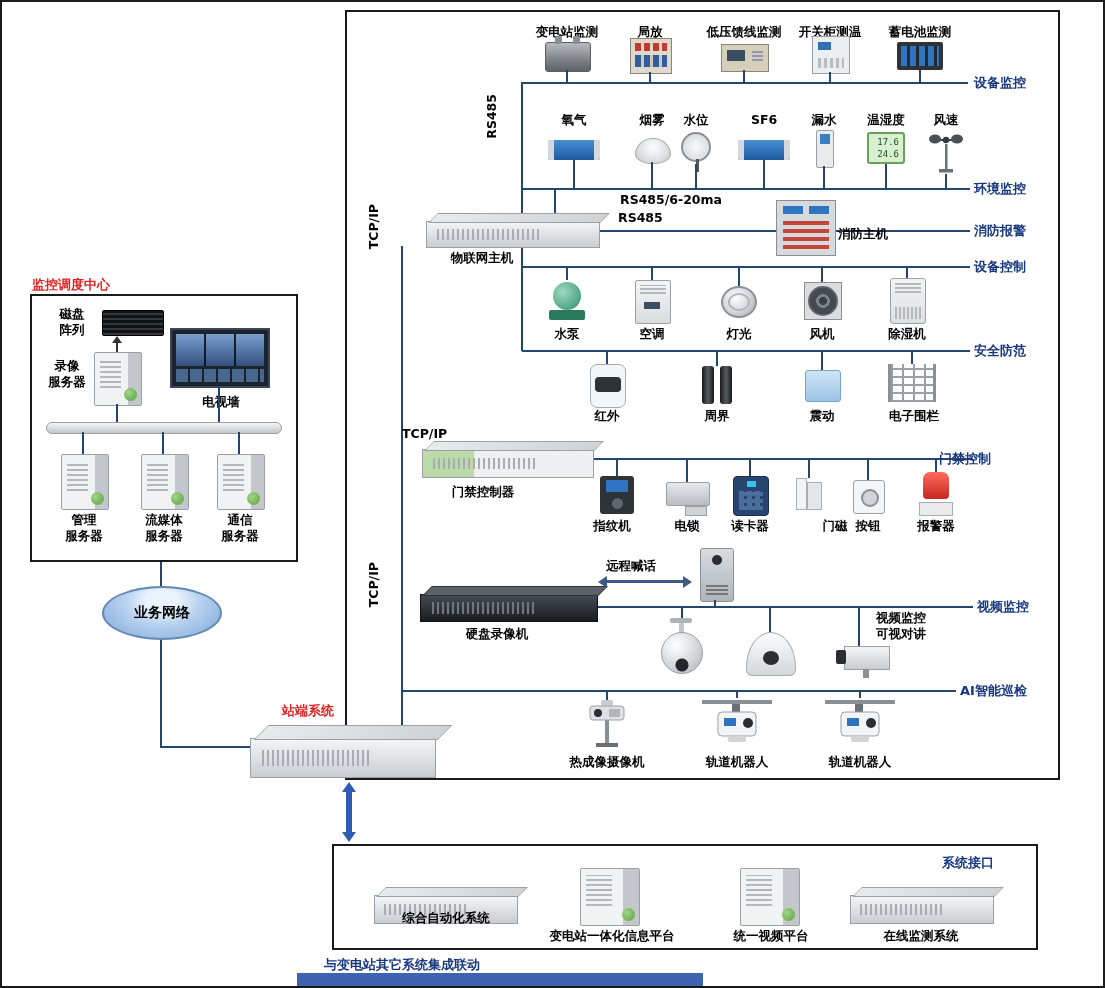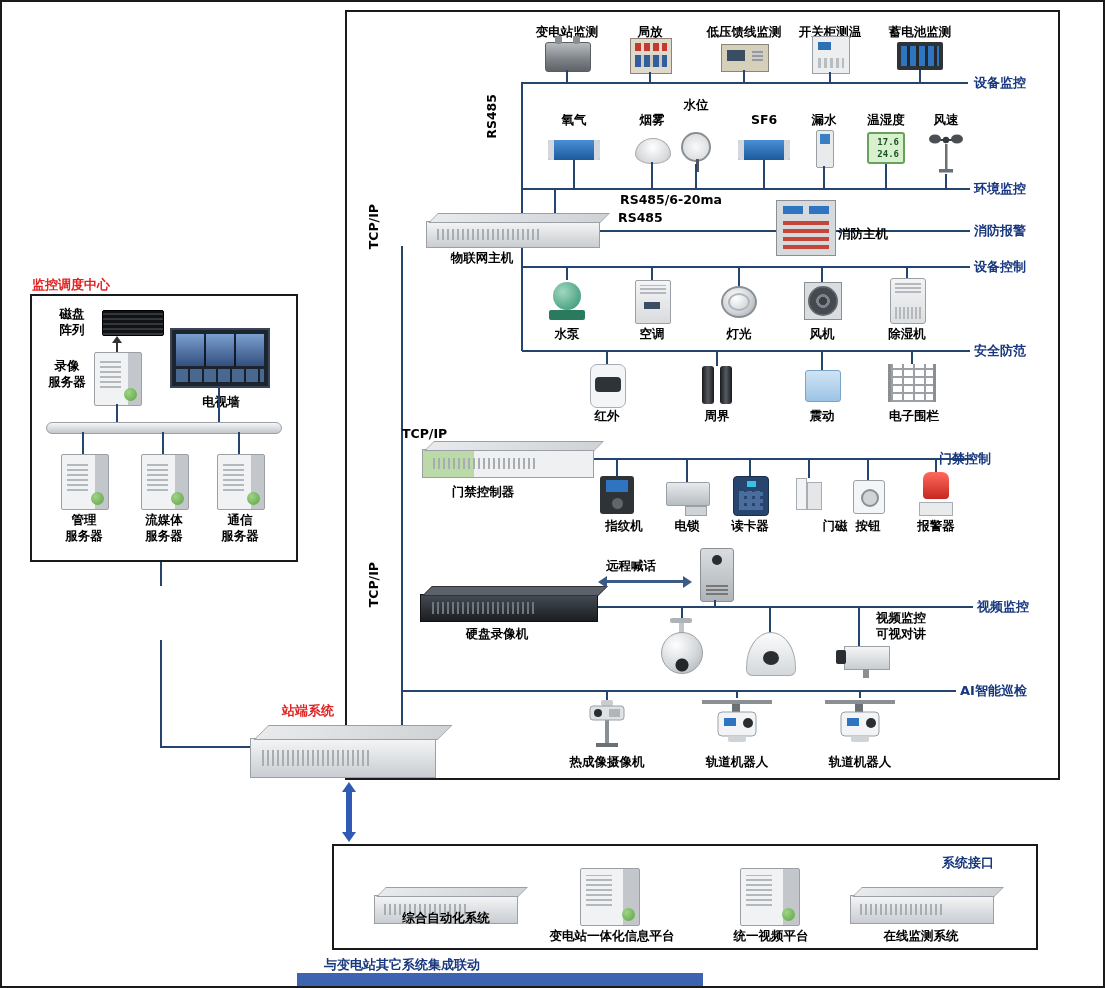--- a/index.html
+++ b/index.html
@@ -31,21 +31,21 @@
 .ic-battery::before{content:"";position:absolute;inset:4px;background:repeating-linear-gradient(90deg,#2f74c0 0 6px,#23282d 6px 9px)}
 .ic-bluebar{background:linear-gradient(180deg,#4a8fd4,#1d5a9e);border-radius:2px}
 .ic-bluebar::before{content:"";position:absolute;left:0;top:0;bottom:0;width:6px;background:#d5d9dd;border-radius:2px 0 0 2px}
 .ic-bluebar::after{content:"";position:absolute;right:0;top:0;bottom:0;width:6px;background:#d5d9dd;border-radius:0 2px 2px 0}
 .ic-smoke{background:radial-gradient(circle at 50% 35%,#ffffff,#d7d9db 70%,#b8bbbe);border:1px solid #aaa;border-radius:50% 50% 46% 46%/62% 62% 38% 38%}
 .ic-waterlevel{border-radius:50%;background:radial-gradient(#fafafa,#d0d3d6);border:2px solid #8a8f94;box-sizing:border-box}
 .ic-waterlevel::after{content:"";position:absolute;left:50%;top:96%;width:3px;height:13px;background:#555}
 .ic-leak{background:#e9eaec;border:1px solid #9aa0a6;border-radius:2px}
 .ic-leak::before{content:"";position:absolute;left:3px;top:3px;right:3px;height:10px;background:#3a7fc1}
 .ic-thermo{background:#d8f0cf;border:2px solid #69a05a;border-radius:3px;box-sizing:border-box}
-.tht{position:absolute;right:4px;top:2px;font-family:"DejaVu Sans Mono",monospace;font-weight:bold;font-size:9px;line-height:1.35;color:#17521f;text-align:right;white-space:pre-line}
+.tht{position:absolute;right:4px;top:2px;font-family:"DejaVu Sans Mono",monospace;font-weight:normal;font-size:9px;line-height:1.35;color:#17521f;text-align:right;white-space:pre-line}
 .ic-pump::before{content:"";position:absolute;left:6px;top:2px;width:28px;height:28px;border-radius:50%;background:radial-gradient(circle at 35% 35%,#9fd8c0,#2e8f6e)}
 .ic-pump::after{content:"";position:absolute;left:2px;bottom:0;width:36px;height:10px;background:#2a7a5e;border-radius:2px}
 .ic-ac{background:linear-gradient(180deg,#f4f5f6,#d9dbdd);border:1px solid #9aa0a6;border-radius:2px}
 .ic-ac::before{content:"";position:absolute;left:4px;top:4px;right:4px;height:9px;background:repeating-linear-gradient(0deg,#b5b9bd 0 2px,transparent 2px 4px)}
 .ic-ac::after{content:"";position:absolute;left:8px;top:50%;width:16px;height:7px;background:#3a4d63}
 .ic-light{border-radius:50%;background:radial-gradient(circle at 40% 35%,#ffffff,#d2d6da 55%,#9aa0a6);border:2px solid #8a8f94;box-sizing:border-box}
 .ic-light::before{content:"";position:absolute;inset:5px;border-radius:50%;border:2px solid #b0b5ba}
 .ic-fan{background:#dadde0;border:1px solid #8a8f94}
 .ic-fan::before{content:"";position:absolute;inset:3px;border-radius:50%;background:radial-gradient(circle,#3a3f44 0 18%,#7d838a 19% 32%,#454a50 33% 62%,#60666d 63%)}
 .ic-dehumid{background:linear-gradient(180deg,#f2f3f4,#dde0e2);border:1px solid #9aa0a6;border-radius:3px}
@@ -167,21 +167,21 @@
   <div class="ic ic-battery" style="left:895px;top:40px;width:46px;height:28px"></div>
   <div class="vl" style="left:564px;top:68px;height:12px"></div>
   <div class="vl" style="left:647px;top:70px;height:10px"></div>
   <div class="vl" style="left:741px;top:68px;height:12px"></div>
   <div class="vl" style="left:827px;top:70px;height:10px"></div>
   <div class="vl" style="left:917px;top:68px;height:12px"></div>
   <div class="vlbl" style="left:482px;top:92px">RS485</div>
 
   <div class="lbl" style="left:552px;top:110px;width:40px">氧气</div>
   <div class="lbl" style="left:630px;top:110px;width:40px">烟雾</div>
-  <div class="lbl" style="left:674px;top:95px;width:40px">水位</div>
+  <div class="lbl" style="left:674px;top:110px;width:40px">水位</div>
   <div class="lbl" style="left:742px;top:110px;width:40px">SF6</div>
   <div class="lbl" style="left:802px;top:110px;width:40px">漏水</div>
   <div class="lbl" style="left:858px;top:110px;width:52px">温湿度</div>
   <div class="lbl" style="left:924px;top:110px;width:40px">风速</div>
   <div class="ic ic-bluebar" style="left:546px;top:138px;width:52px;height:20px"></div>
   <div class="ic ic-smoke" style="left:633px;top:136px;width:34px;height:24px"></div>
   <div class="ic ic-waterlevel" style="left:679px;top:130px;width:30px;height:30px"></div>
   <div class="ic ic-bluebar" style="left:736px;top:138px;width:52px;height:20px"></div>
   <div class="ic ic-leak" style="left:814px;top:128px;width:16px;height:36px"></div>
   <div class="ic ic-thermo" style="left:865px;top:130px;width:38px;height:32px">
@@ -251,21 +251,21 @@
   <div class="vl" style="left:747px;top:456px;height:18px"></div>
   <div class="vl" style="left:806px;top:456px;height:20px"></div>
   <div class="vl" style="left:865px;top:456px;height:22px"></div>
   <div class="vl" style="left:933px;top:456px;height:14px"></div>
   <div class="ic ic-fingerprint" style="left:598px;top:474px;width:34px;height:38px"></div>
   <div class="ic ic-maglock" style="left:664px;top:480px;width:42px;height:22px"></div>
   <div class="ic ic-cardreader" style="left:731px;top:474px;width:34px;height:38px"></div>
   <div class="ic ic-doormag" style="left:792px;top:476px;width:30px;height:34px"></div>
   <div class="ic ic-button" style="left:851px;top:478px;width:30px;height:32px"></div>
   <div class="ic ic-siren" style="left:917px;top:470px;width:34px;height:44px"></div>
-  <div class="lbl" style="left:596px;top:516px;width:52px">指纹机</div>
+  <div class="lbl" style="left:584px;top:516px;width:52px">指纹机</div>
   <div class="lbl" style="left:665px;top:516px;width:40px">电锁</div>
   <div class="lbl" style="left:722px;top:516px;width:52px">读卡器</div>
   <div class="lbl" style="left:813px;top:516px;width:40px">门磁</div>
   <div class="lbl" style="left:846px;top:516px;width:40px">按钮</div>
   <div class="lbl" style="left:908px;top:516px;width:52px">报警器</div>
 
   <div class="vlbl" style="left:364px;top:560px">TCP/IP</div>
   <div class="srv dark" style="left:418px;top:592px;width:176px;height:26px"></div>
   <div class="lbl" style="left:440px;top:624px;width:110px">硬盘录像机</div>
   <div class="plain" style="left:604px;top:556px">远程喊话</div>
@@ -340,20 +340,21 @@
   <div class="twr" style="left:59px;top:452px;width:46px;height:54px"></div>
   <div class="twr" style="left:139px;top:452px;width:46px;height:54px"></div>
   <div class="twr" style="left:215px;top:452px;width:46px;height:54px"></div>
   <div class="lbl" style="left:51px;top:510px;width:62px">管理
 服务器</div>
   <div class="lbl" style="left:131px;top:510px;width:62px">流媒体
 服务器</div>
   <div class="lbl" style="left:207px;top:510px;width:62px">通信
 服务器</div>
   <div class="vl" style="left:158px;top:560px;height:24px"></div>
+  <div class="network" style="left:100px;top:584px;width:120px;height:54px">业务网络</div>
   <div class="vl" style="left:158px;top:638px;height:108px"></div>
   <div class="hl" style="left:159px;top:744px;width:92px"></div>
 
   <div class="red" style="left:280px;top:700px">站端系统</div>
   <div class="srv big" style="left:248px;top:736px;width:184px;height:38px"></div>
 
   <div class="dblv" style="left:340px;top:780px;height:60px">
       <i class="t"></i>
       <i class="b"></i>
     </div>

